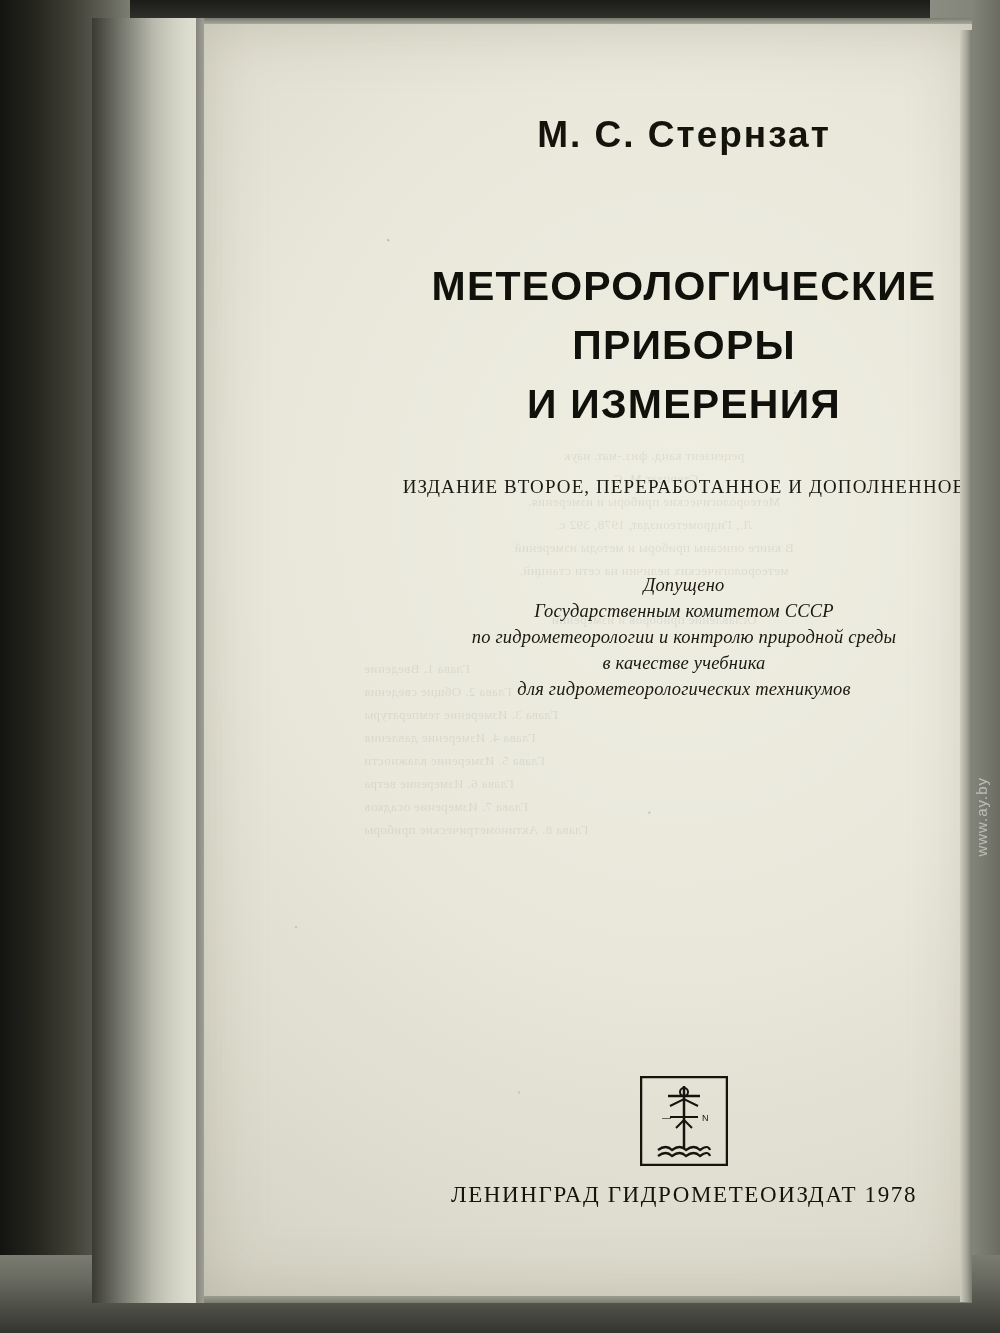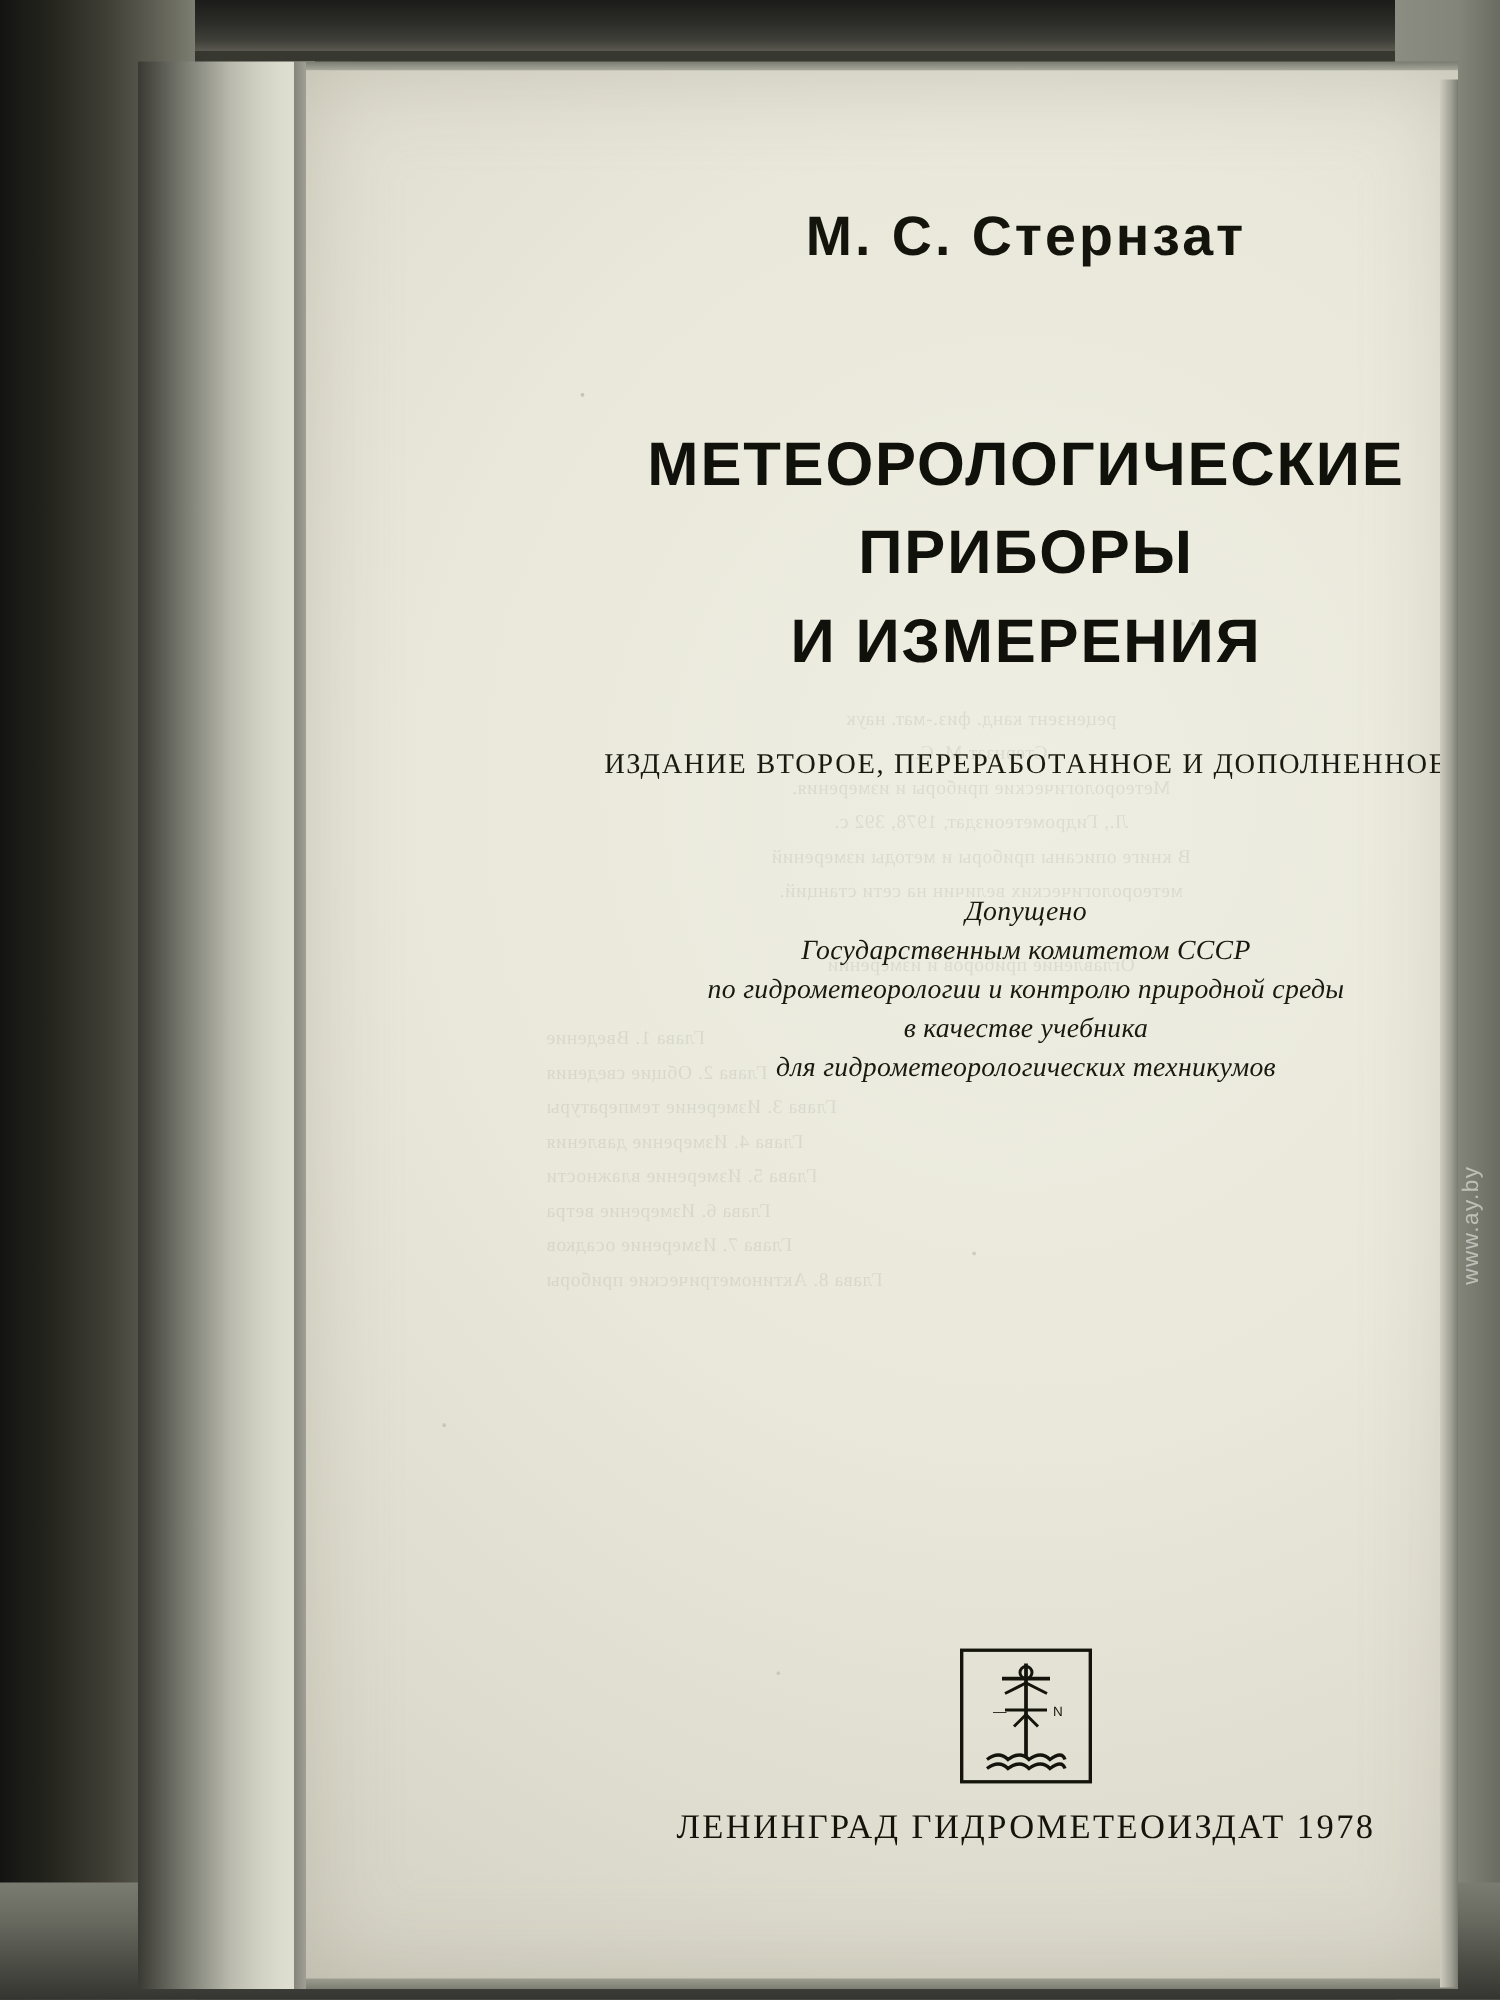--- a/index.html
+++ b/index.html
@@ -46,21 +46,20 @@
     background: linear-gradient(270deg, #6a6b61 0%, #83847a 40%, #8c8d82 100%);
   }
 
   
   .book {
     position: absolute;
     left: 92px;
     top: 18px;
     width: 880px;
     height: 1285px;
-    margin-top: 23px;
   }
   .gutter {
     position: absolute;
     left: 0; top: 0;
     width: 118px; height: 1285px;
     background:
       linear-gradient(90deg,
         #3a3a34 0%,
         #5b5c53 14%,
         #8d8e83 34%,

